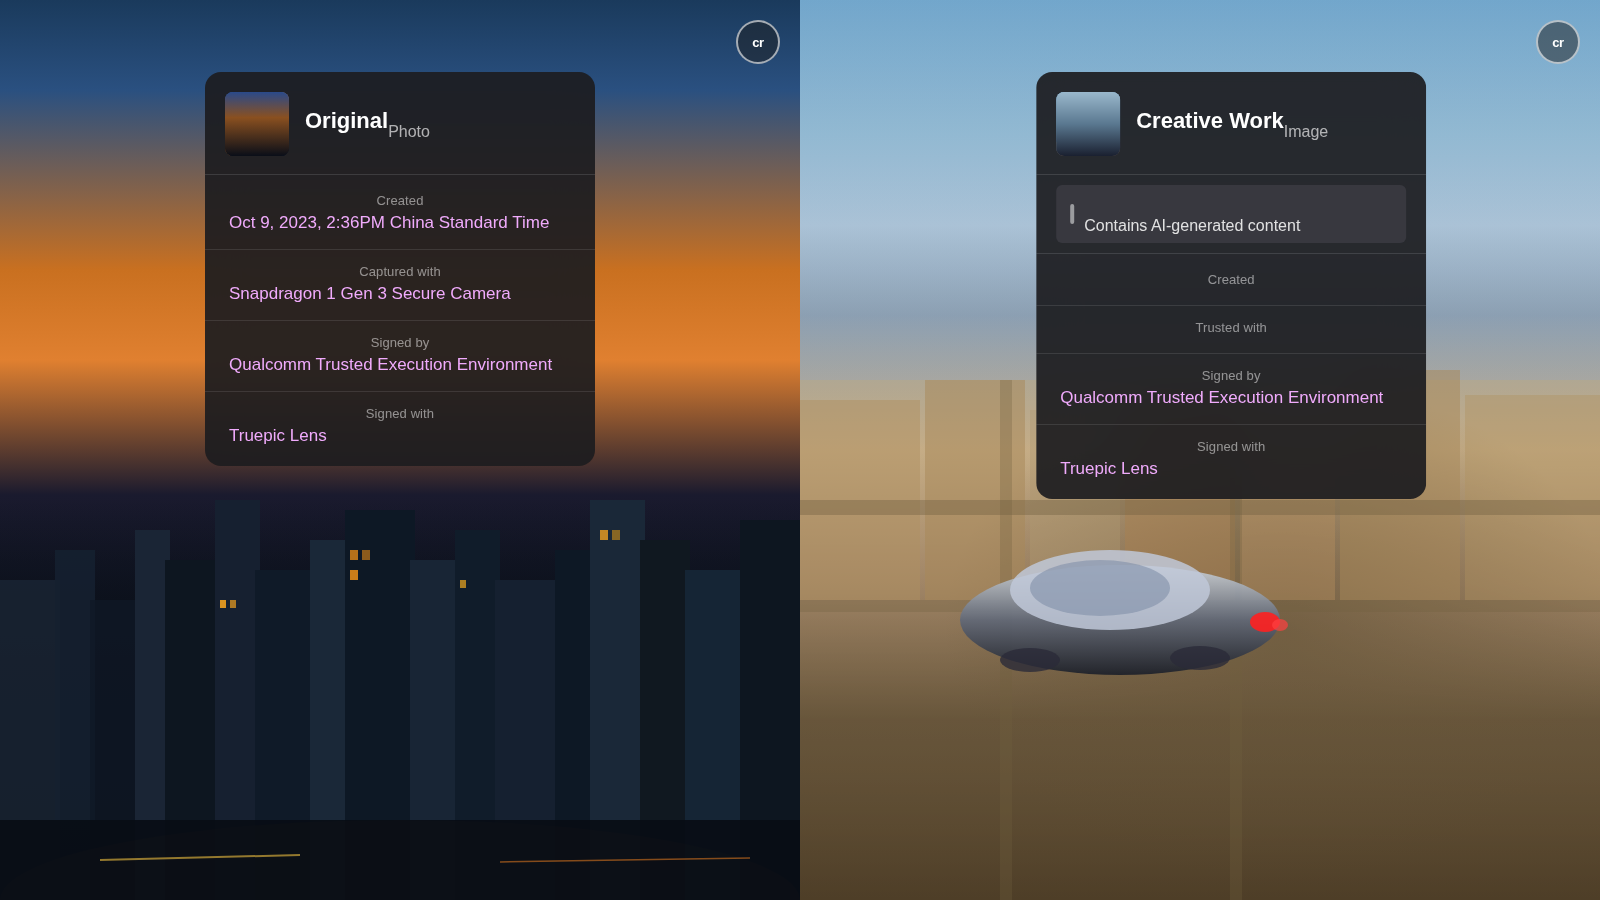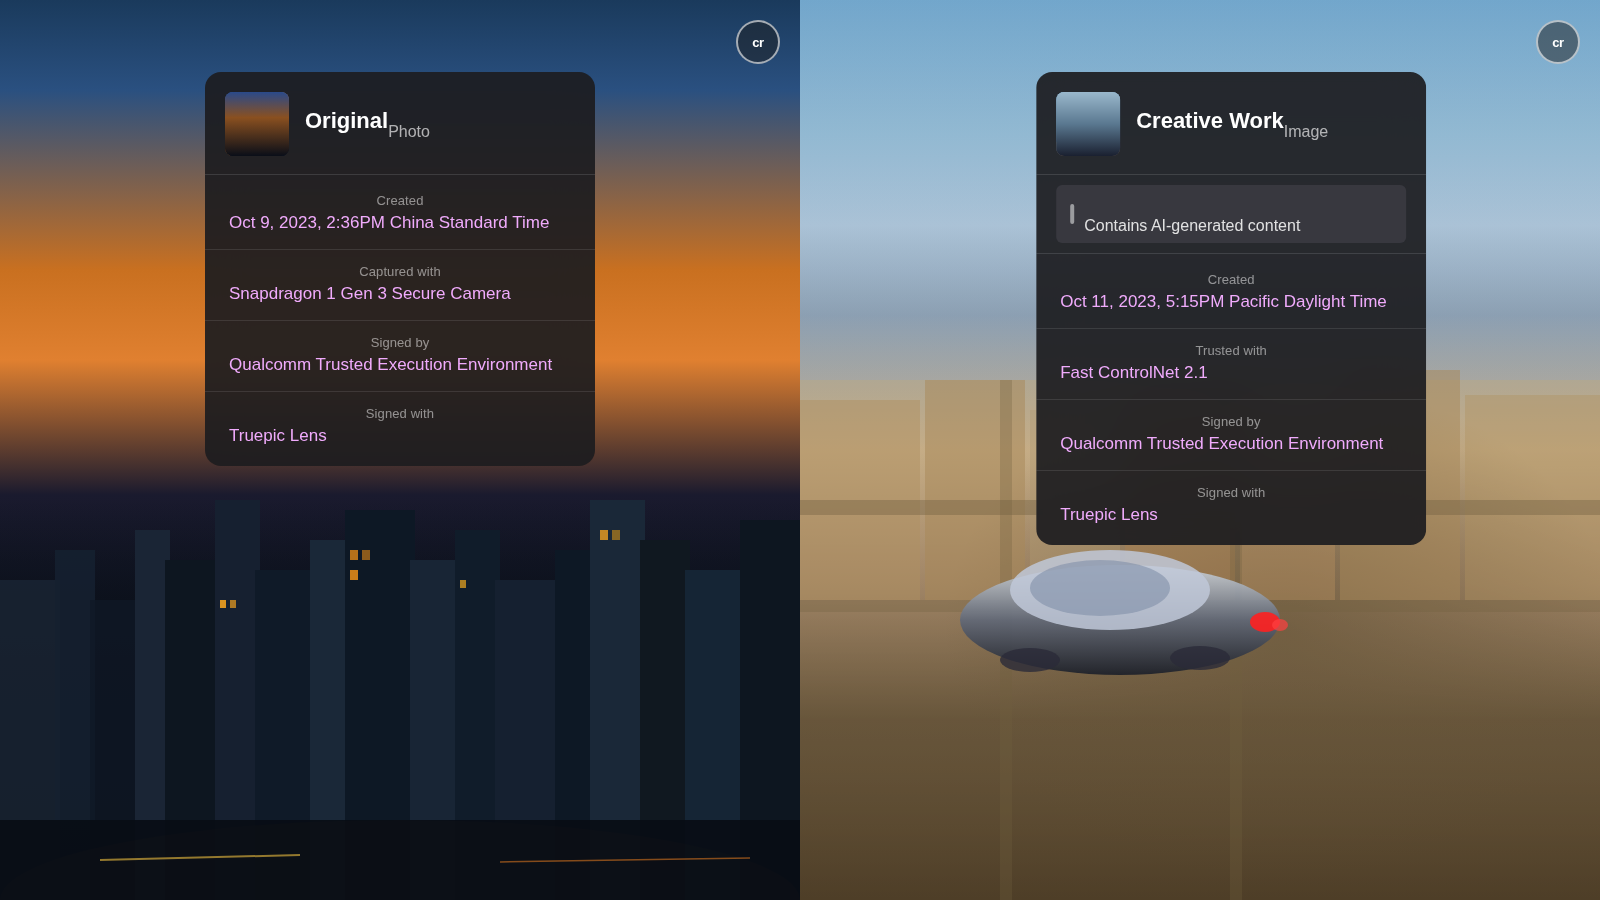--- a/index.html
+++ b/index.html
@@ -421,25 +421,23 @@
     </div>
     <div class="ai-badge">
       <div class="ai-badge-inner">
         <div class="ai-badge-bar"></div>
         <span class="ai-badge-text">Contains AI-generated content</span>
       </div>
     </div>
     <div class="card-body" id="right-rows">
     <div class="info-row">
     <div class="info-label">Created</div>
-    <div class="info-value">Oct 11, 2023, 5:15PM Pacific Daylight Time</div>
   </div>
         <div class="info-row">
     <div class="info-label">Trusted with</div>
-    <div class="info-value">Fast ControlNet 2.1</div>
   </div>
         <div class="info-row">
     <div class="info-label">Signed by</div>
     <div class="info-value">Qualcomm Trusted Execution Environment</div>
   </div>
         <div class="info-row">
     <div class="info-label">Signed with</div>
     <div class="info-value">Truepic Lens</div>
   </div>
       </div>

